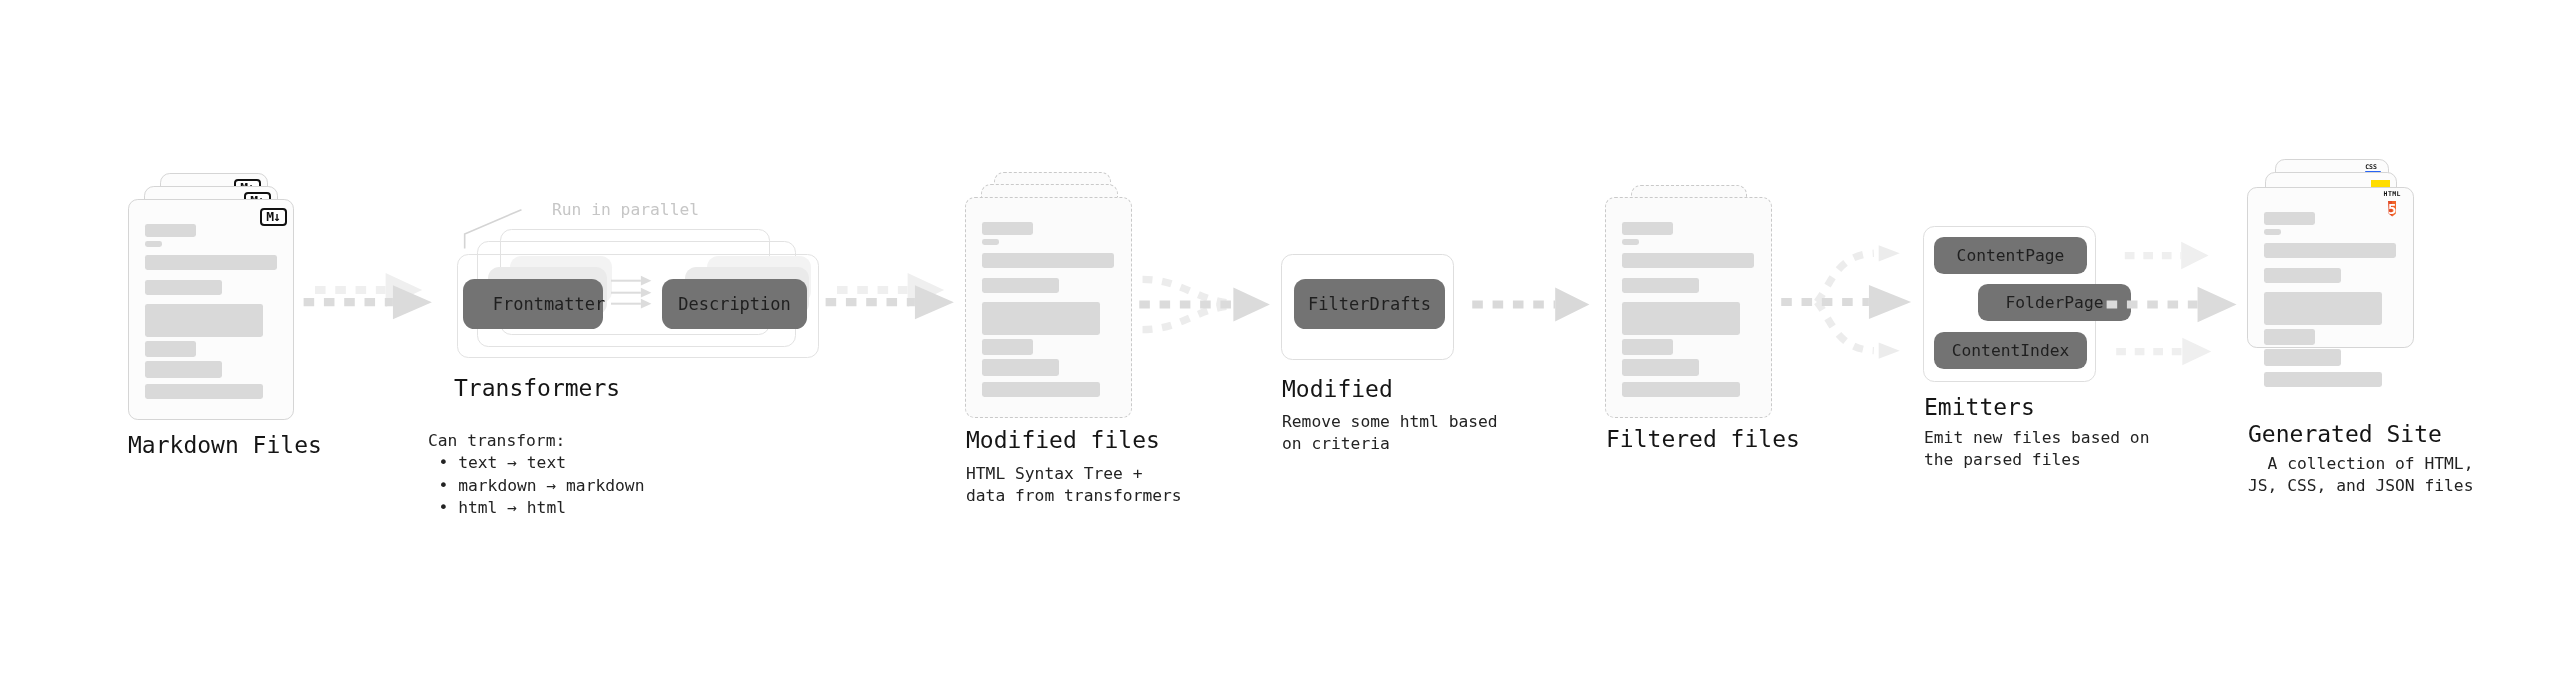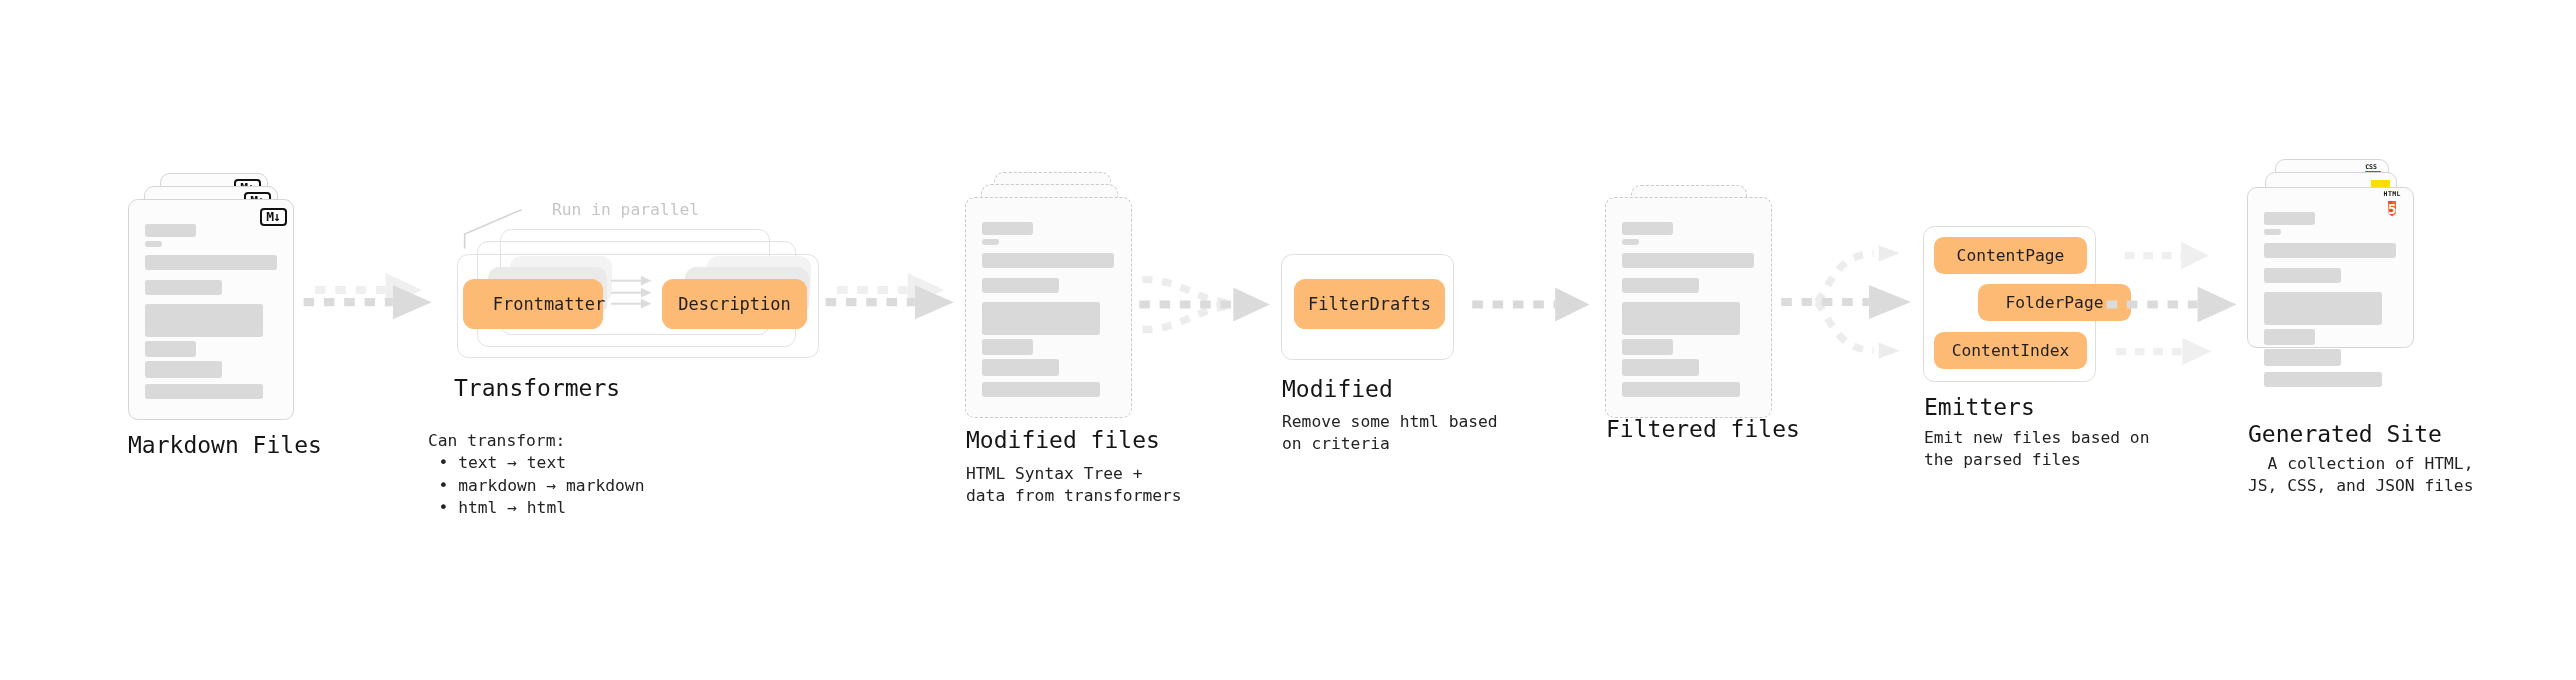--- a/index.html
+++ b/index.html
@@ -59,21 +59,21 @@
   .panel-box{
     position:absolute;
     border:1.6px solid #dedede;
     border-radius:11.4px;
     background:#ffffff;
     box-sizing:border-box;
   }
   
   .pill{
     position:absolute;
-    background:#fdba74;border-radius:11.4px;
+    background:#737373;border-radius:11.4px;
     color:#1f1f1f;font-size:17px;
     display:flex;align-items:center;justify-content:center;
     box-sizing:border-box;
   }
   .pill.ghost1{background:#eaeaea;}
   .pill.ghost2{background:#f3f3f3;}
   .pill.small{font-size:16.3px;border-radius:9.8px;}
   
   .stage-title{
     position:absolute;
@@ -223,21 +223,21 @@
           <div class="bar" style="left: 16.3px; top: 24.4px; width: 51px; height: 12.2px;"></div>
           <div class="bar" style="left: 16.3px; top: 41px; width: 17px; height: 5.7px;"></div>
           <div class="bar" style="left: 16.3px; top: 55px; width: 132px; height: 15.4px;"></div>
           <div class="bar" style="left: 16.3px; top: 80px; width: 77px; height: 15.4px;"></div>
           <div class="bar" style="left: 16.3px; top: 104px; width: 118px; height: 32.5px;"></div>
           <div class="bar" style="left: 16.3px; top: 141px; width: 51px; height: 16.3px;"></div>
           <div class="bar" style="left: 16.3px; top: 161px; width: 77px; height: 17px;"></div>
           <div class="bar" style="left: 16.3px; top: 184px; width: 118px; height: 14.6px;"></div>
         </div>
     </div>
-    <div class="stage-title" style="left:1606px;top:415px;">Filtered files</div>
+    <div class="stage-title" style="left:1606px;top:425px;">Filtered files</div>
   </div>
 
   <svg style="left:1778px;top:245px;" width="138" height="118" viewBox="0 0 170 145">
     <path d="M 48,70 C 66,48 72,12 118,10" fill="none" stroke="#ececec" stroke-width="9" stroke-dasharray="12 12"></path>
     <polygon points="124,0 150,10 124,20" fill="#ececec"></polygon>
     <path d="M 48,70 C 66,92 72,128 118,130" fill="none" stroke="#ececec" stroke-width="9" stroke-dasharray="12 12"></path>
     <polygon points="124,120 150,130 124,140" fill="#ececec"></polygon>
     <line x1="4" y1="70" x2="112" y2="70" stroke="#dbdbdb" stroke-width="10" stroke-dasharray="13 12"></line>
     <polygon points="112,49 164,70 112,91" fill="#dbdbdb"></polygon>
   </svg>

